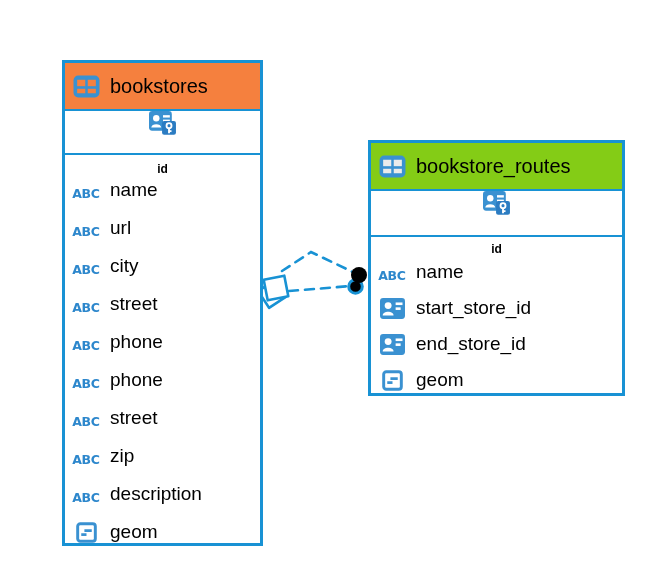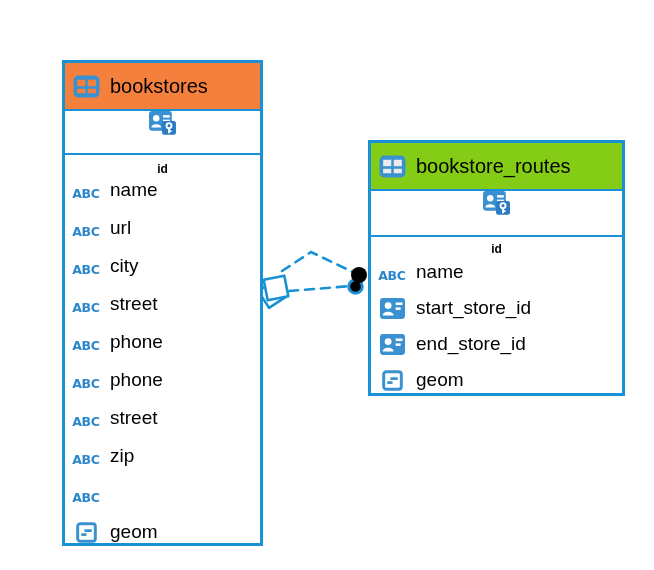--- a/index.html
+++ b/index.html
@@ -143,20 +143,21 @@
       <div class="row">
         <span class="icon abc">ABC</span>
         <span class="lbl">street</span>
       </div>
       <div class="row">
         <span class="icon abc">ABC</span>
         <span class="lbl">zip</span>
       </div>
       <div class="row">
         <span class="icon abc">ABC</span>
+        <span class="lbl">description</span>
       </div>
       <div class="row">
         <span class="icon">
           <svg width="21" height="21" viewBox="0 0 20 20">
               <use href="#sym-geom"></use>
             </svg>
         </span>
         <span class="lbl">geom</span>
       </div>
     </div>

